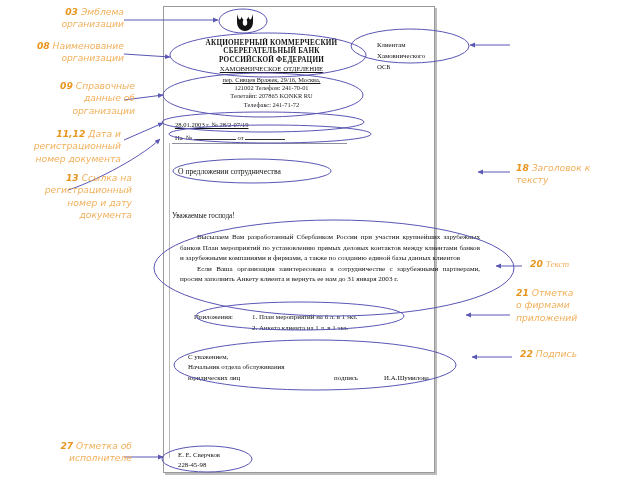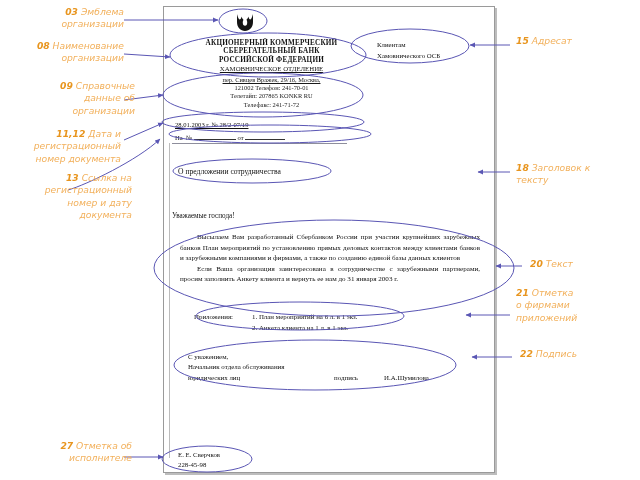--- a/index.html
+++ b/index.html
@@ -9,21 +9,21 @@
     font-family:"Liberation Serif", serif;
     position:relative;
     overflow:hidden;
   }
   #stage{position:absolute;left:0;top:0;width:640px;height:480px;}
 
   
   .page{
     position:absolute;
     left:163px;top:6px;
-    width:332px;height:467px;
+    width:272px;height:467px;
     background:#ffffff;
     border:1px solid #9a9a9a;
     box-shadow:2px 2px 0 #bdbdbd;
     box-sizing:border-box;
   }
   .margin-line{
     position:absolute;
     left:5px;top:136px;
     width:0;height:315px;
     border-left:1px solid #bcbcbc;
@@ -323,22 +323,21 @@
   <div class="ann left a1112"><b>11,12</b> <span style="white-space: pre-line;">Дата и
 регистрационный
 номер документа</span></div>
   <div class="ann left a13"><b>13</b> <span style="white-space: pre-line; text-align: right;">Ссылка на
 регистрационный
 номер и дату
 документа</span></div>
   <div class="ann left a27"><b>27</b> <span style="white-space: pre-line;">Отметка об
 исполнителе</span></div>
 
-  <div class="ann right a15"><b>15</b> <span style="white-space: pre-line;">Адресат</span></div>
   <div class="ann right a18"><b>18</b> <span style="white-space: pre-line;">Заголовок к
 тексту</span></div>
-  <div class="ann right a20"><b>20</b> <span style="white-space: pre-line;">Текст</span></div>
+  <div class="ann right a20"><b>20</b> <span style="white-space: pre-line; font-family: Liberation Serif, serif;">Текст</span></div>
   <div class="ann right a21"><b>21</b> <span style="white-space: pre-line;">Отметка
 о фирмами
 приложений</span></div>
   <div class="ann right a22"><b>22</b> <span style="white-space: pre-line;">Подпись</span></div>
 
 </div>
 
 </body></html>

